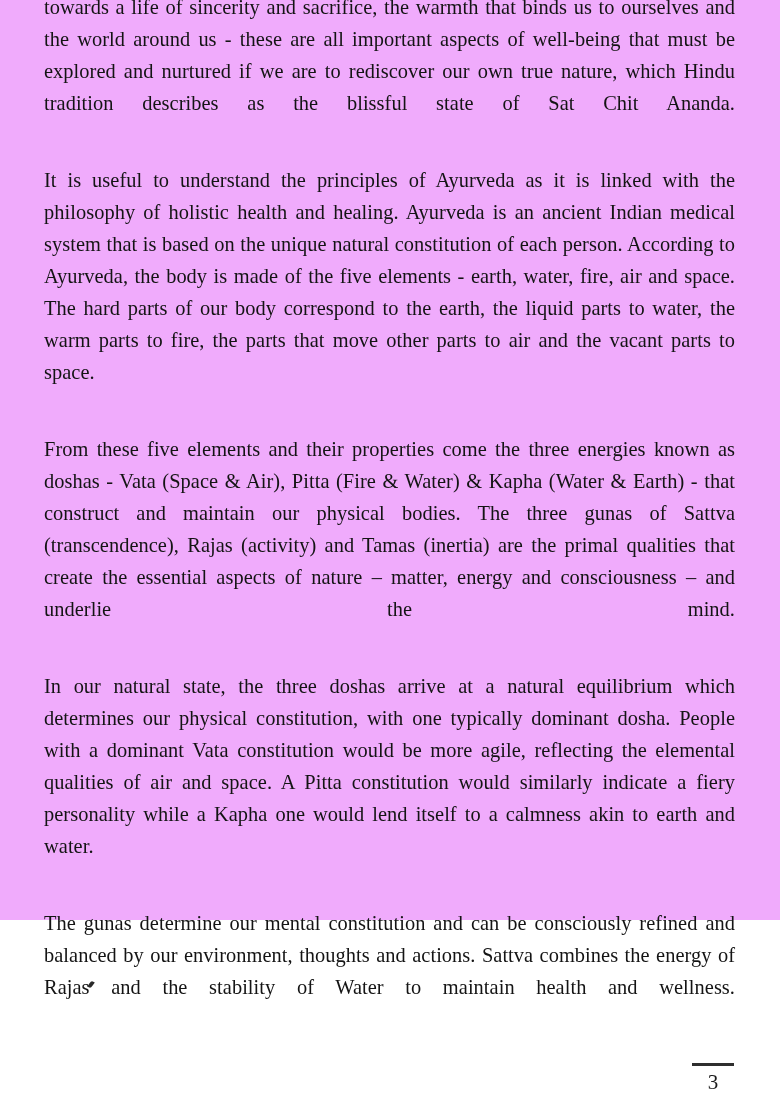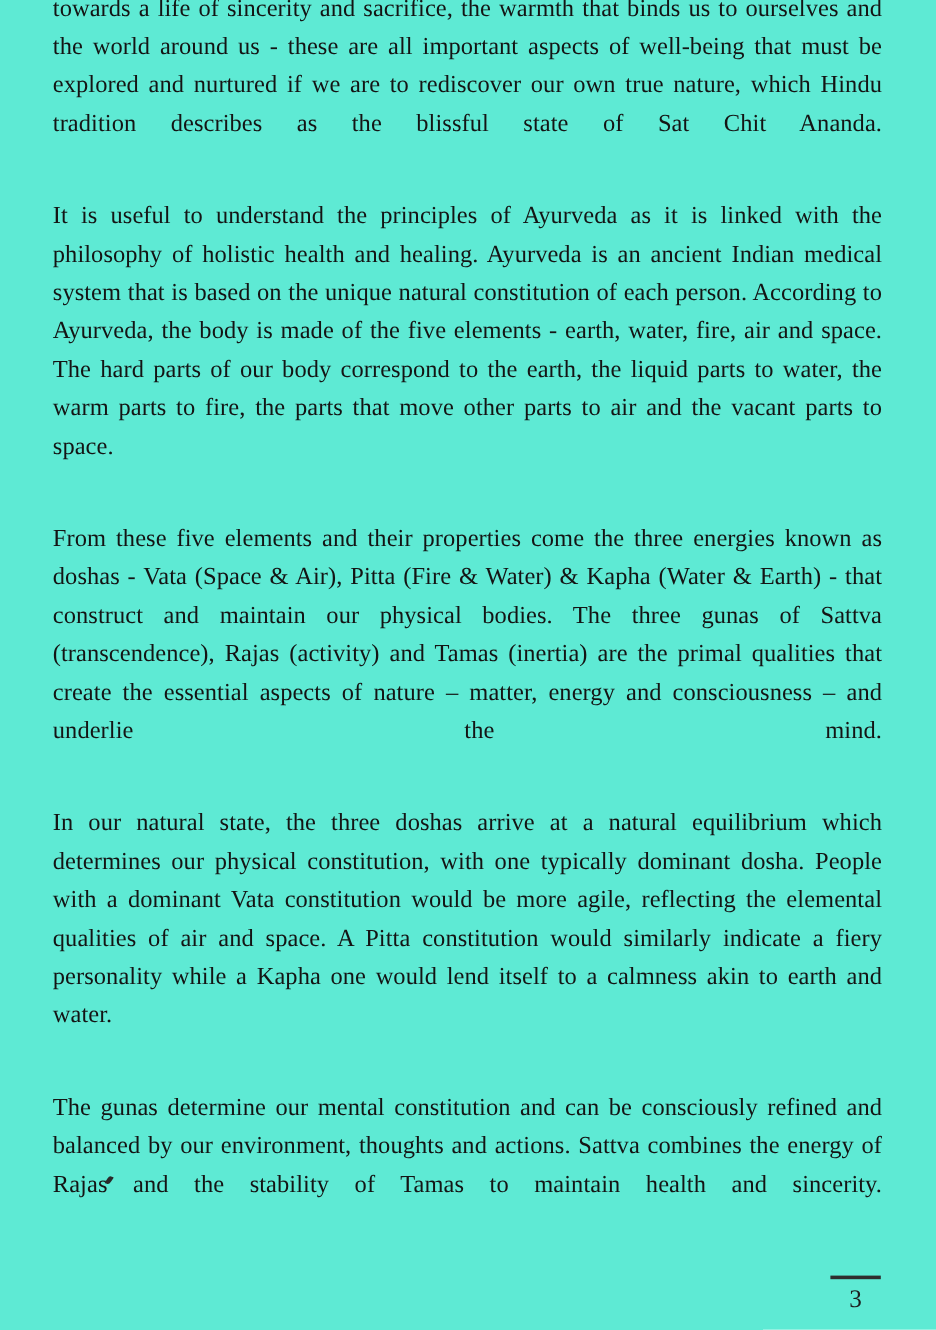--- a/index.html
+++ b/index.html
@@ -13,22 +13,22 @@
     height: 1108px;
     overflow: hidden;
     font-family: "Liberation Serif", "DejaVu Serif", serif;
     color: #1a1a1a;
     position: relative;
   }
 
   .page {
     position: relative;
     width: 780px;
-    height: 1108px;
-    background: #5eead4;
+    height: 920px;
+    background: #f0abfc;
     box-sizing: border-box;
   }
 
   
   .content {
     position: absolute;
     left: 44px;
     top: -9px;
     width: 691px;
   }
@@ -112,21 +112,21 @@
 
     <p class="para">towards a life of sincerity and sacrifice, the warmth that binds us to ourselves and the world around us - these are all important aspects of well-being that must be explored and nurtured if we are to rediscover our own true nature, which Hindu tradition describes as the blissful state of Sat Chit Ananda.</p>
 
 
     <p class="para">It is useful to understand the principles of Ayurveda as it is linked with the philosophy of holistic health and healing. Ayurveda is an ancient Indian medical system that is based on the unique natural constitution of each person. According to Ayurveda, the body is made of the five elements - earth, water, fire, air and space. The hard parts of our body correspond to the earth, the liquid parts to water, the warm parts to fire, the parts that move other parts to air and the vacant parts to space.</p>
 
     <p class="para">From these five elements and their properties come the three energies known as doshas - Vata (Space &amp; Air), Pitta (Fire &amp; Water) &amp; Kapha (Water &amp; Earth) - that construct and maintain our physical bodies. The three gunas of Sattva (transcendence), Rajas (activity) and Tamas (inertia) are the primal qualities that create the essential aspects of nature – matter, energy and consciousness – and underlie the mind.</p>
 
     <p class="para">In our natural state, the three doshas arrive at a natural equilibrium which determines our physical constitution, with one typically dominant dosha. People with a dominant Vata constitution would be more agile, reflecting the elemental qualities of air and space. A Pitta constitution would similarly indicate a fiery personality while a Kapha one would lend itself to a calmness akin to earth and water.</p>
 
-    <p class="para"><span>The gunas determine our mental constitution and can be consciously refined and balanced by our environment, thoughts and actions. Sattva combines the energy of Rajas</span><span class="scan-speck"></span><span> and the stability of Tamas to maintain health and sincerity.</span></p>
+    <p class="para"><span>The gunas determine our mental constitution and can be consciously refined and balanced by our environment, thoughts and actions. Sattva combines the energy of Rajas</span><span class="scan-speck"></span><span> and the stability of Water to maintain health and wellness.</span></p>
 
   </div>
 
   <div class="folio">
     <div class="folio-rule"></div>
     <div class="folio-number">3</div>
   </div>
 
 </div>
 

